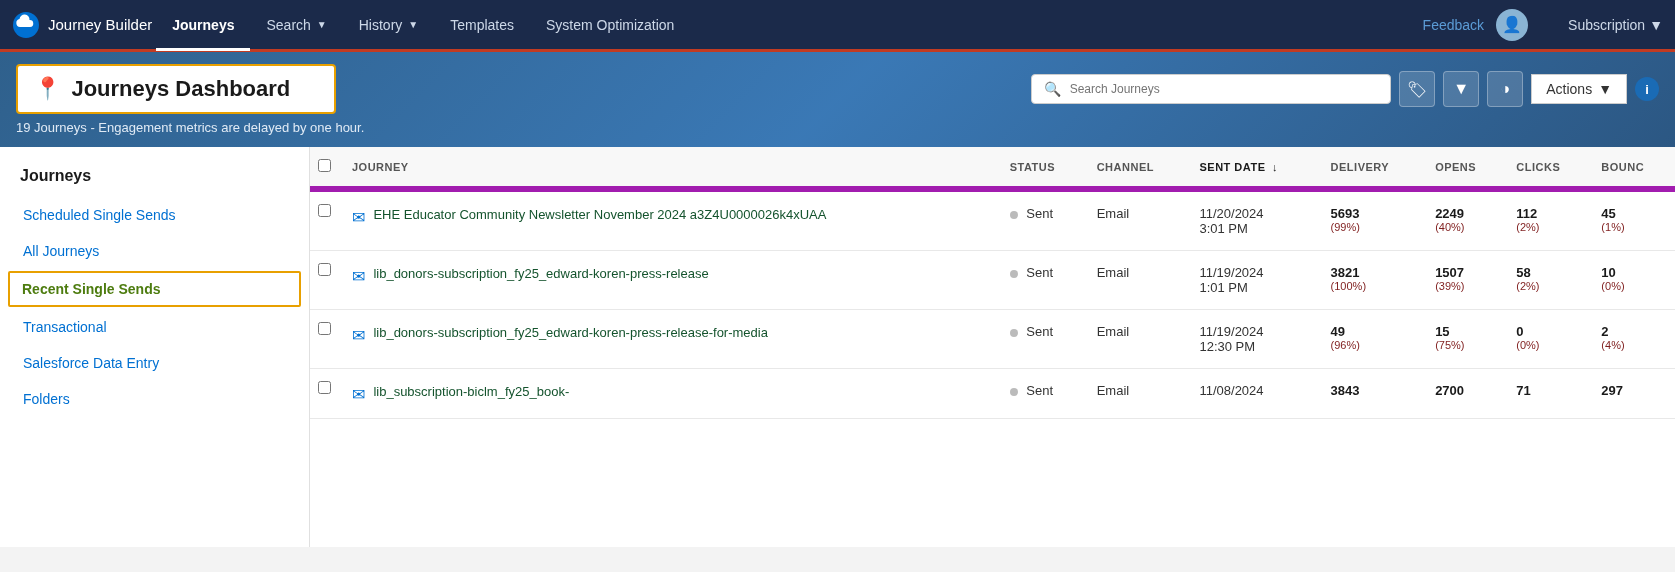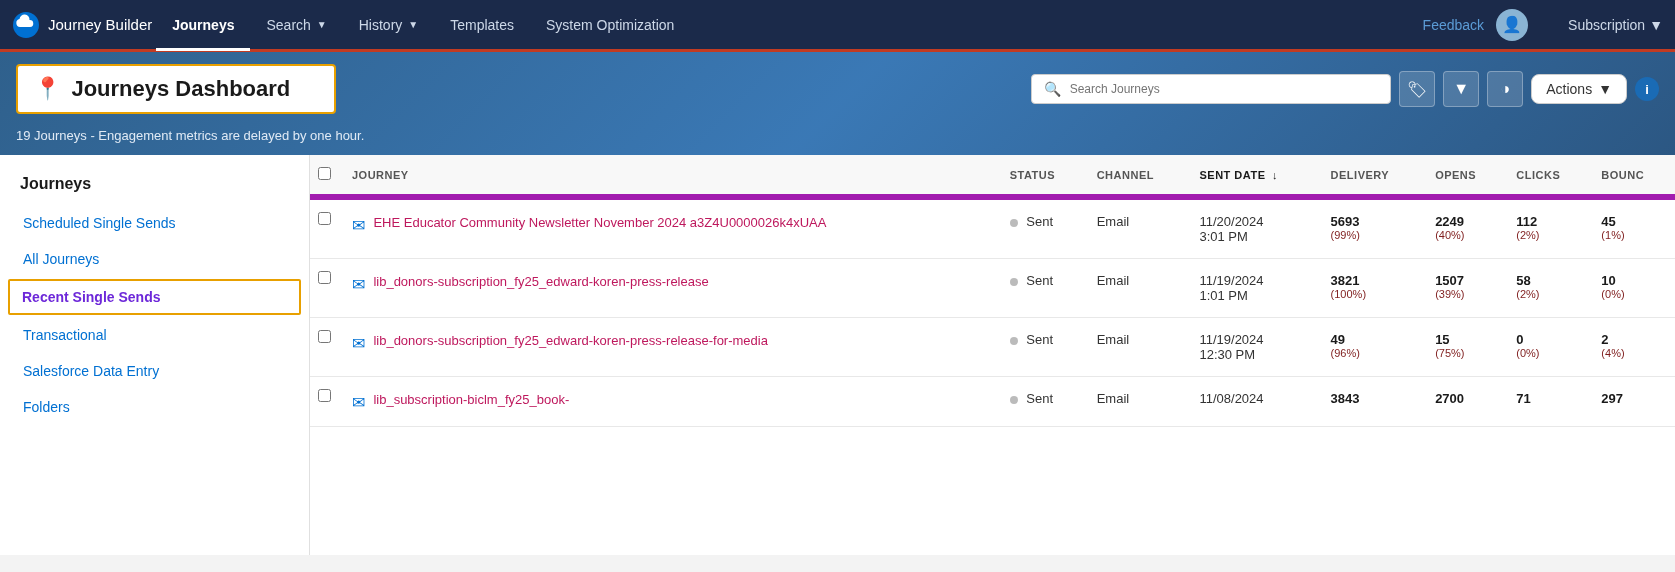--- a/index.html
+++ b/index.html
@@ -157,41 +157,41 @@
       cursor: pointer;
       color: #fff;
       font-size: 16px;
     }
     .actions-btn {
       display: flex;
       align-items: center;
       gap: 6px;
       background: #fff;
       border: 1px solid #ccc;
-      border-radius: 8px;
+      border-radius: 0;
       padding: 6px 14px;
       cursor: pointer;
       font-size: 14px;
       color: #333;
     }
     .info-btn {
       background: #1a6bb5;
       color: #fff;
       border-radius: 50%;
       width: 24px; height: 24px;
       display: flex; align-items: center; justify-content: center;
       font-size: 13px;
       font-weight: bold;
       cursor: pointer;
     }
 
     .subtitle {
       color: #e0eaf5;
       font-size: 13px;
-      margin-top: 14px;
+      margin-top: 6px;
       position: relative;
       z-index: 1;
     }
 
     
     .main-body {
       display: flex;
       background: #fff;
       min-height: 400px;
     }
@@ -212,21 +212,21 @@
     }
     .sidebar-item {
       padding: 10px 20px;
       color: #0070d2;
       font-size: 14px;
       cursor: pointer;
       border-left: 3px solid transparent;
     }
     .sidebar-item.active {
       font-weight: 700;
-      color: #6d28d9;
+      color: #4d7c0f;
       border: 2px solid #e8a000;
       border-radius: 2px;
       margin: 2px 8px;
       padding: 8px 12px;
     }
 
     
     .table-area {
       flex: 1;
       overflow-x: auto;
@@ -264,21 +264,21 @@
       vertical-align: top;
       color: #333;
     }
     .journey-icon {
       color: #0070d2;
       font-size: 16px;
       margin-top: 2px;
       flex-shrink: 0;
     }
     .journey-link {
-      color: #be185d;
+      color: #14532d;
       cursor: pointer;
       line-height: 1.4;
     }
     .status-cell {
       white-space: nowrap;
     }
     .status-dot {
       display: inline-block;
       width: 8px; height: 8px;
       border-radius: 50%;

